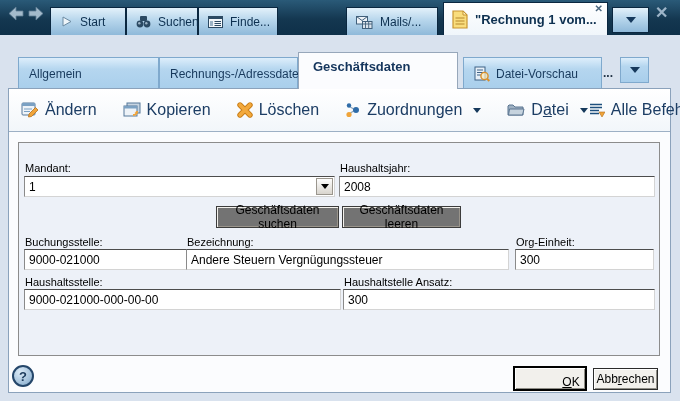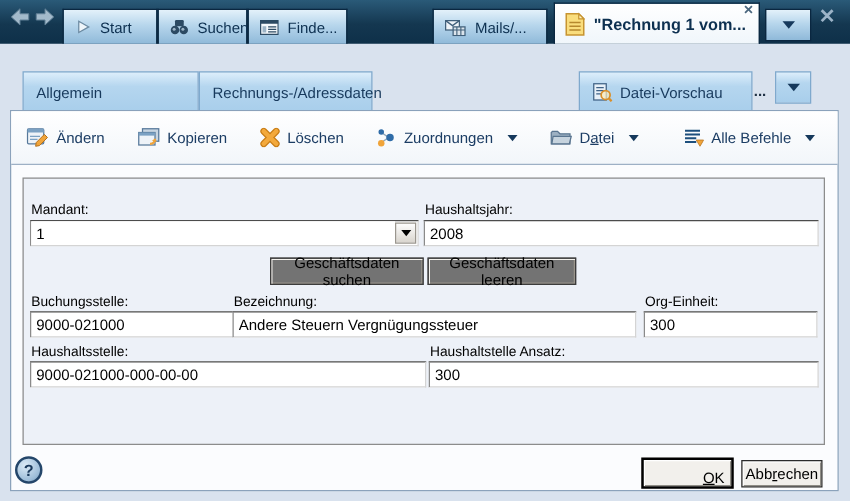--- a/index.html
+++ b/index.html
@@ -42,21 +42,21 @@
   .dtab-overflow { position:absolute; left:603px; top:66px; font-size:12px; font-weight:bold; color:#223346; }
   .dt-dd { position:absolute; left:620px; top:57px; width:29px; height:26px;
     background:linear-gradient(#ddeefb, #b5d6ef 35%, #a8ceeb); border:1px solid #7fa9cd;
     display:flex; align-items:center; justify-content:center; }
   
   .panel { position:absolute; left:8px; top:88px; width:663px; height:305px;
     background:#fbfcfe; border:1px solid #8ba2bb; }
   .toolbar { position:absolute; left:0; top:0; right:0; height:43px;
     background:linear-gradient(#ffffff, #f2f6fa); border-bottom:1px solid #9db0c5;
     display:flex; align-items:center; padding:0 12px; }
-  .titem { display:flex; align-items:center; gap:6px; font-size:12px; color:#1c3d64;
+  .titem { display:flex; align-items:center; gap:6px; font-size:16px; color:#1c3d64;
     cursor:pointer; white-space:nowrap; }
   .sp24 { margin-left:26px; }
   .t-right { margin-left:auto; margin-right:6px; }
   
   .groupbox { position:absolute; left:9px; top:53px; width:642px; height:214px;
     background:#edf1f8; border:1px solid #8c8c8c; }
   .lbl { position:absolute; font-size:11px; color:#000; white-space:nowrap; }
   .tin { position:absolute; height:21px; background:#fff; border:1px solid;
     border-color:#4c4c4c #d4d4d4 #d4d4d4 #8a8a8a; padding:2px 4px;
     font:12px "Liberation Sans", sans-serif; color:#000; }
@@ -172,20 +172,23 @@
 
     <span class="win-close">✕</span>
   </div>
 
   <div class="dtab" style="left:18px;width:141px">
     <span>Allgemein</span>
   </div>
   <div class="dtab" style="left:159px;width:139px">
     <span>Rechnungs-/Adressdaten</span>
   </div>
+  <div class="dtab-active">
+    <span>Geschäftsdaten</span>
+  </div>
   <div class="dtab" style="left:463px;width:139px">
     <span class="icon">
       <svg width="16" height="16" viewBox="0 0 16 16">
           <rect x="1" y="1" width="10" height="13" fill="#e7f0f8" stroke="#3f6286"></rect>
           <path d="M3 4 H9 M3 6.5 H9 M3 9 H7" stroke="#3f6286" stroke-width="1"></path>
           <circle cx="10.5" cy="10" r="3.6" fill="#fce9b8" fill-opacity="0.7" stroke="#d98f2a" stroke-width="1.4"></circle>
           <path d="M13 12.6 L15.3 15" stroke="#d98f2a" stroke-width="2"></path>
         </svg>
     </span>
     <span>Datei-Vorschau</span>

